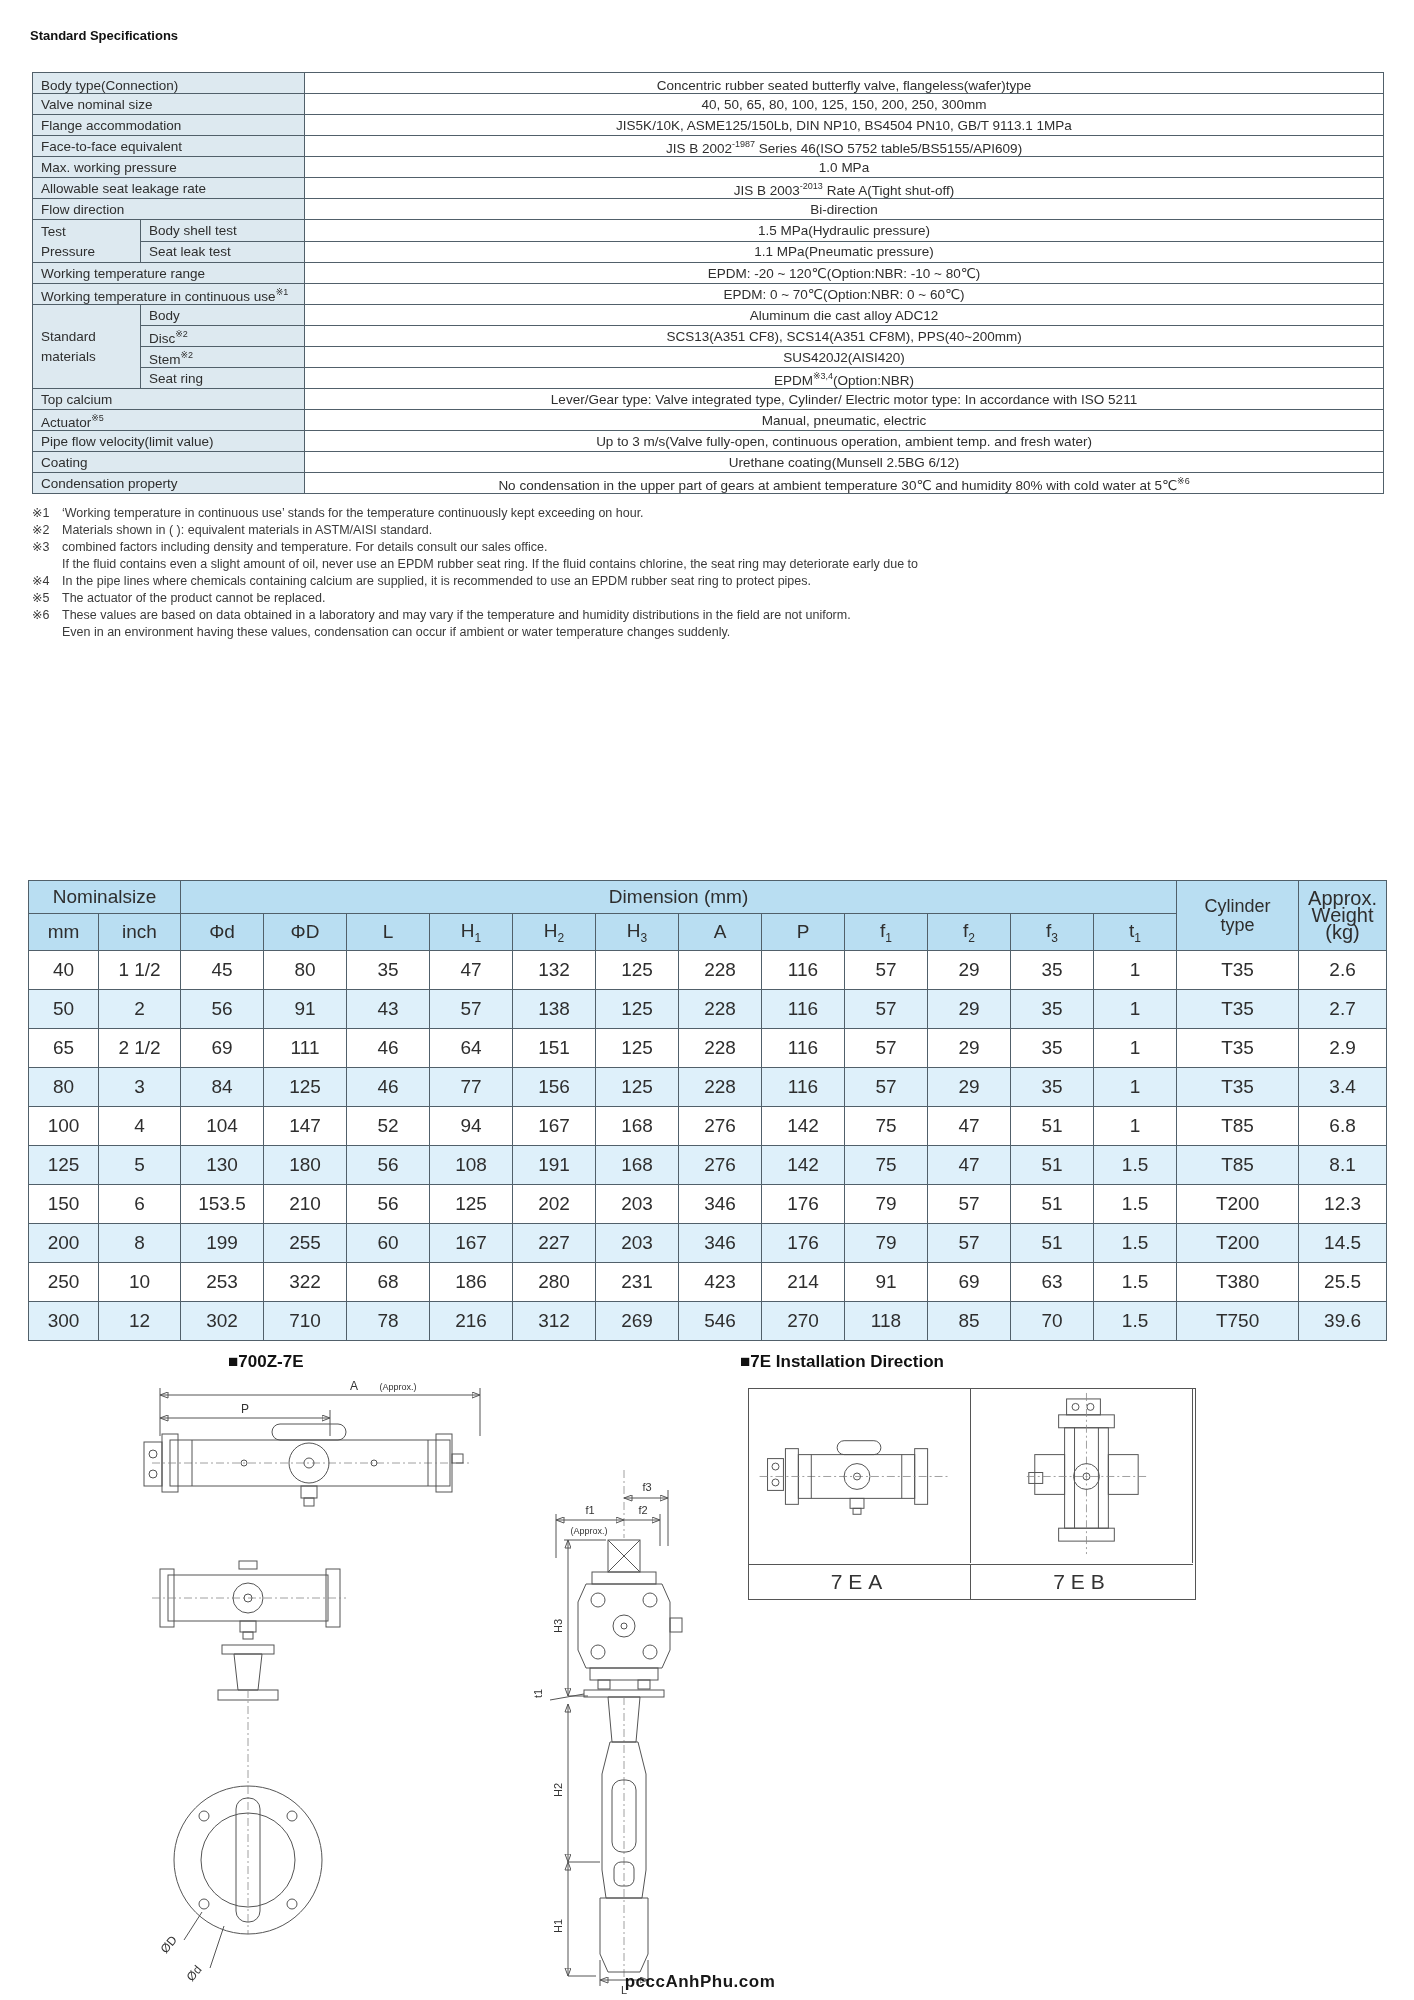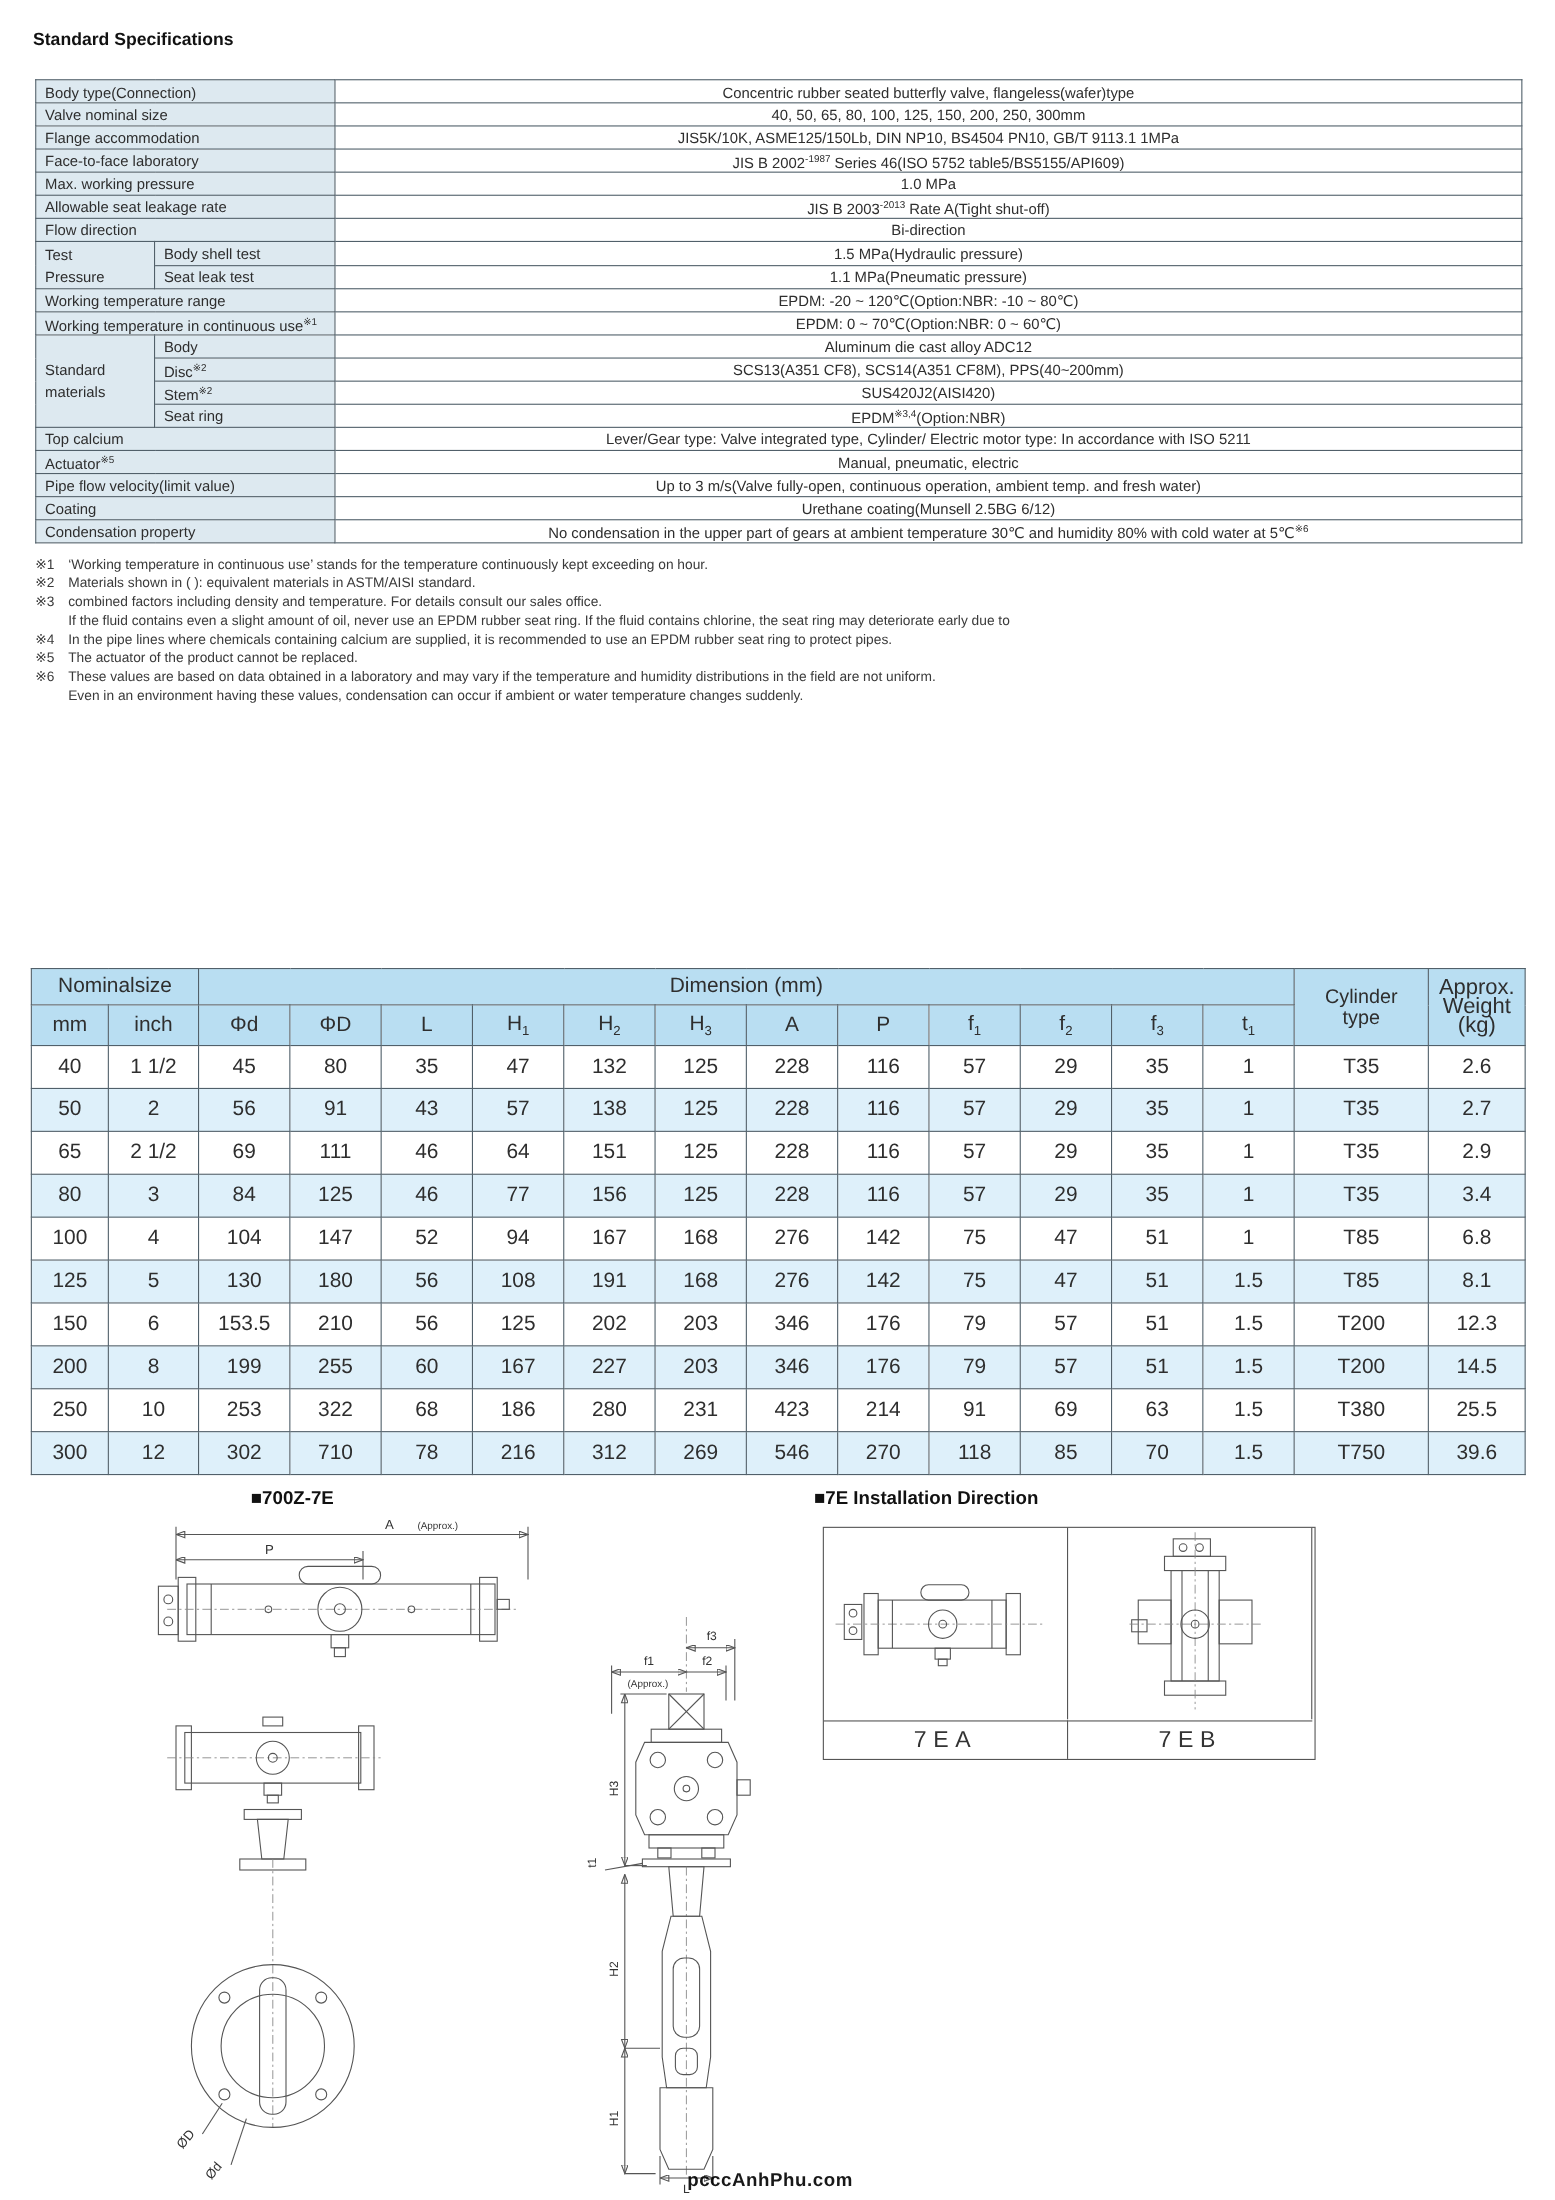--- a/index.html
+++ b/index.html
@@ -1,19 +1,19 @@
 <!DOCTYPE html>
 <html><head>
 <meta charset="utf-8">
 <style>
   html,body{margin:0;padding:0;}
   body{position:relative;width:1414px;height:2000px;background:#fff;overflow:hidden;
        font-family:"Liberation Sans","DejaVu Sans",sans-serif;color:#2e2e2e;}
   .abs{position:absolute;}
-  .pagetitle{left:30px;top:28px;font-size:16px;font-weight:bold;color:#111;}
+  .pagetitle{left:30px;top:28px;font-size:13px;font-weight:bold;color:#111;}
   .secheading{font-size:20px;font-weight:bold;color:#111;margin-top:36px;}
   .drawheading{font-size:17px;font-weight:bold;color:#111;}
 
   
   table.spec{border-collapse:collapse;table-layout:fixed;width:1352px;font-size:13.5px;border-radius:10px;}
   table.spec td{border:1px solid #51606a;height:20px;padding:0 8px;line-height:15px;overflow:hidden;}
   table.spec td.lb{background:#dde9f0;text-align:left;}
   table.spec td.vl{background:#fff;text-align:center;}
   table.spec td.grpT{vertical-align:top;padding-top:2px;line-height:20px;}
   table.spec td.grpM{vertical-align:middle;line-height:20px;}
@@ -70,21 +70,21 @@
         </tr>
   <tr>
           <td class="lb" colspan="2"><span>Valve nominal size</span></td>
           <td class="vl"><span>40, 50, 65, 80, 100, 125, 150, 200, 250, 300mm</span></td>
         </tr>
   <tr>
           <td class="lb" colspan="2"><span>Flange accommodation</span></td>
           <td class="vl"><span>JIS5K/10K, ASME125/150Lb, DIN NP10, BS4504 PN10, GB/T 9113.1 1MPa</span></td>
         </tr>
   <tr>
-          <td class="lb" colspan="2"><span>Face-to-face laboratory</span></td>
+          <td class="lb" colspan="2"><span>Face-to-face equivalent</span></td>
           <td class="vl"><span>JIS B 2002</span><sup class="sp">-1987</sup><span> Series 46(ISO 5752 table5/BS5155/API609)</span></td>
         </tr>
   <tr>
           <td class="lb" colspan="2"><span>Max. working pressure</span></td>
           <td class="vl"><span>1.0 MPa</span></td>
         </tr>
   <tr>
           <td class="lb" colspan="2"><span>Allowable seat leakage rate</span></td>
           <td class="vl"><span>JIS B 2003</span><sup class="sp">-2013</sup><span> Rate A(Tight shut-off)</span></td>
         </tr>

